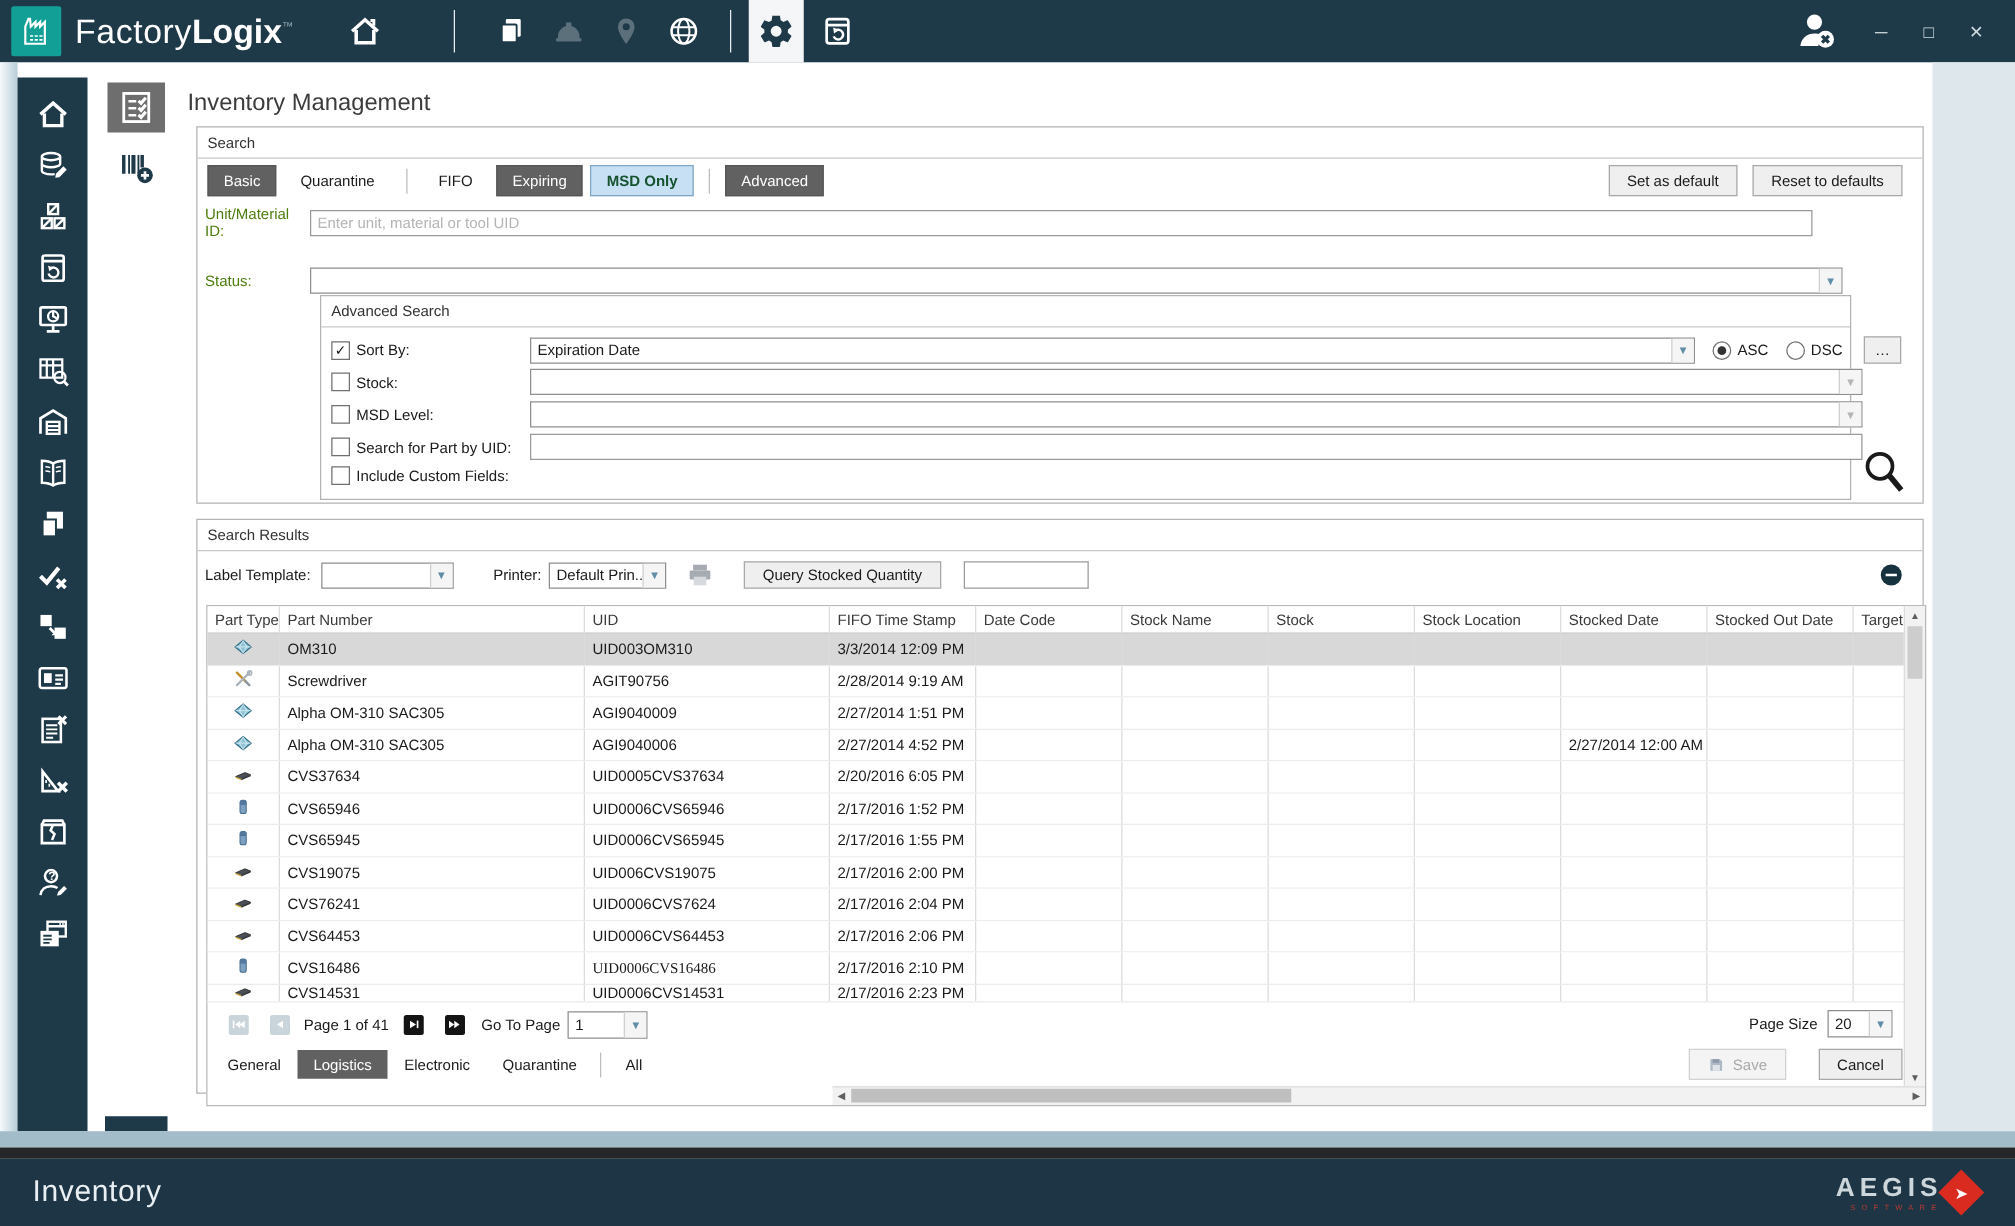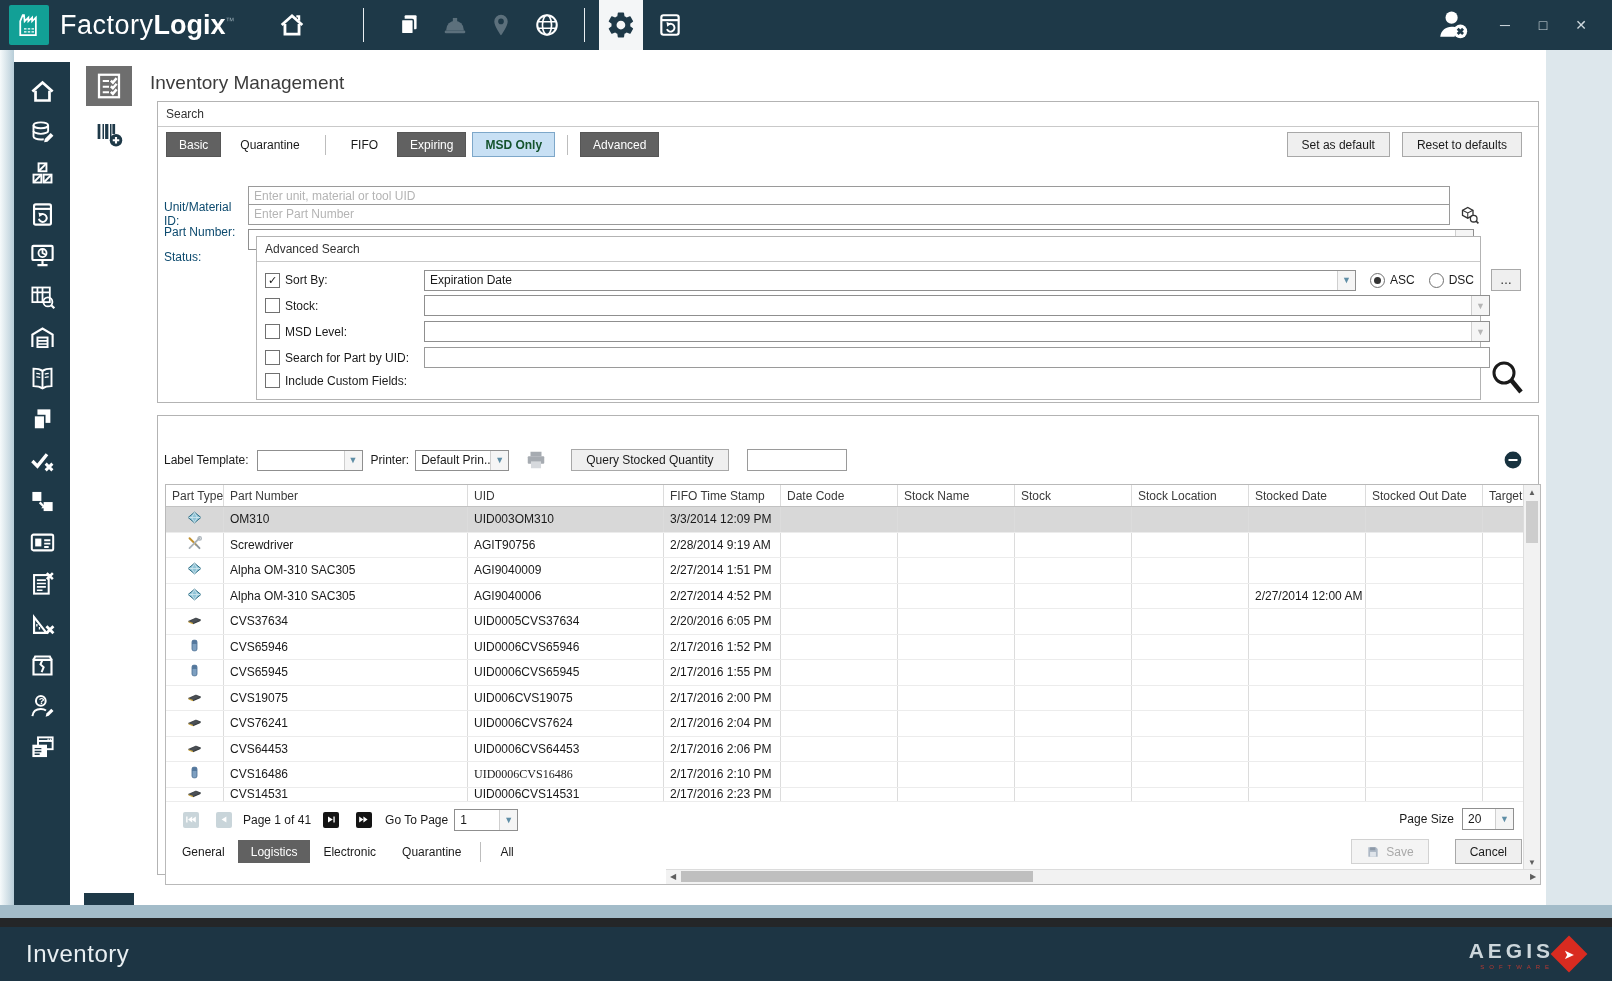--- a/index.html
+++ b/index.html
@@ -56,21 +56,21 @@
   .tabbtn{height:25px;padding:0 12px;font-size:12px;display:flex;align-items:center;border:1px solid transparent;cursor:default;}
   .tabbtn.dark{background:#616161;color:#fff;border-color:#565656;}
   .tabbtn.plain{background:#fff;color:#1a1a1a;}
   .tabbtn.blue{background:#c8e0f4;color:#14532d;border-color:#7da7c9;font-weight:bold;}
   .vtab-sep{width:1px;height:20px;background:#bdbdbd;margin:0 6px;}
   .def-btns{position:absolute;right:16px;top:30px;display:flex;gap:12px;}
   .btn{height:25px;padding:0 14px;font-size:12px;background:#efefef;border:1px solid #a8a8a8;
        display:flex;align-items:center;justify-content:center;color:#1a1a1a;}
   
   .frow{position:absolute;left:6px;display:flex;align-items:center;font-size:12px;}
-  .frow label{width:84px;color:#0c4a6e;margin-top:36px;}
+  .frow label{width:84px;color:#4d7c0f;}
   .tbox{border:1px solid #9a9a9a;height:21px;background:#fff;font-size:12px;padding:0 5px;
         font-family:"Liberation Sans",sans-serif;box-sizing:border-box;color:#1a1a1a;}
   .tbox::placeholder{color:#b4b4b4;}
   .combo{border:1px solid #8f8f8f;background:#fff;height:21px;display:flex;align-items:stretch;
          font-size:12px;box-sizing:border-box;}
   .combo .val{flex:1;display:flex;align-items:center;padding:0 5px;white-space:nowrap;overflow:hidden;}
   .combo .dd{width:17px;border-left:1px solid #cfcfcf;background:#f5f5f5;display:flex;
              align-items:center;justify-content:center;color:#5f8ea6;font-size:9px;}
   .combo.disabled .dd{color:#b5b5b5;}
   .ico-btn{display:flex;align-items:center;justify-content:center;}
@@ -397,32 +397,20 @@
         </div>
       <div class="def-btns">
         <button class="btn">Set as default</button>
         <button class="btn">Reset to defaults</button>
       </div>
 
       <div class="frow" style="top:62px;width:1370px;">
         <label>Unit/Material ID:</label>
         <input class="tbox" style="width: 1202px;" placeholder="Enter unit, material or tool UID">
       </div>
-      <div class="frow" style="top:87px;width:1370px;">
-        <label>Part Number:</label>
-        <input class="tbox" style="width: 1202px;" placeholder="Enter Part Number">
-        <span class="ico-btn" style="margin-left:8px;width:22px;height:22px;">
-          <svg viewBox="0 0 24 24" width="21" height="21">
-              <path d="M4 7.2 10 4l6 3.2V13l-6 3.2L4 13z" fill="none" stroke="#333" stroke-width="1.5"></path>
-              <path d="M4 7.2l6 3 6-3M10 10.2v6" fill="none" stroke="#333" stroke-width="1.2"></path>
-              <circle cx="16.8" cy="16.8" r="3.8" fill="#fff" stroke="#333" stroke-width="1.5"></circle>
-              <path d="M19.6 19.6l2.6 2.6" stroke="#333" stroke-width="1.8"></path>
-            </svg>
-        </span>
-      </div>
       <div class="frow" style="top:112px;width:1370px;">
         <label>Status:</label>
         <div class="combo" style="width:1226px;">
           <span class="val"></span>
             <span class="dd">▼</span>
         </div>
       </div>
 
       <section class="gb" id="gb-adv">
         <div class="gb-head">Advanced Search</div>
@@ -468,28 +456,29 @@
     </section>
 
     <div class="big-search">
       <svg viewBox="0 0 36 40">
           <circle cx="16" cy="15" r="10" fill="none" stroke="#1a1a1a" stroke-width="3"></circle>
           <path d="M23.5 22.5 33 34" stroke="#1a1a1a" stroke-width="4.5"></path>
         </svg>
     </div>
 
     <section class="gb" id="gb-results">
+      <div class="gb-head">Search Results</div>
 
       <div class="res-toolbar">
         <span>Label Template:</span>
         <div class="combo" style="width:106px;margin-left:8px;">
           <span class="val"></span>
             <span class="dd">▼</span>
         </div>
-        <span style="margin-left:8px;">Printer:</span>
+        <span style="margin-left:32px;">Printer:</span>
         <div class="combo" style="width:94px;margin-left:6px;">
           <span class="val">Default Prin...</span>
             <span class="dd">▼</span>
         </div>
         <span class="ico-btn" style="margin-left:16px;">
           <svg viewBox="0 0 24 24" width="22" height="22">
               <rect x="6" y="3" width="12" height="5" fill="#a6abb1"></rect>
               <rect x="3" y="8" width="18" height="8" rx="1" fill="#a6abb1"></rect>
               <rect x="6.5" y="13.5" width="11" height="7.5" fill="#d6d9dd"></rect>
             </svg>

